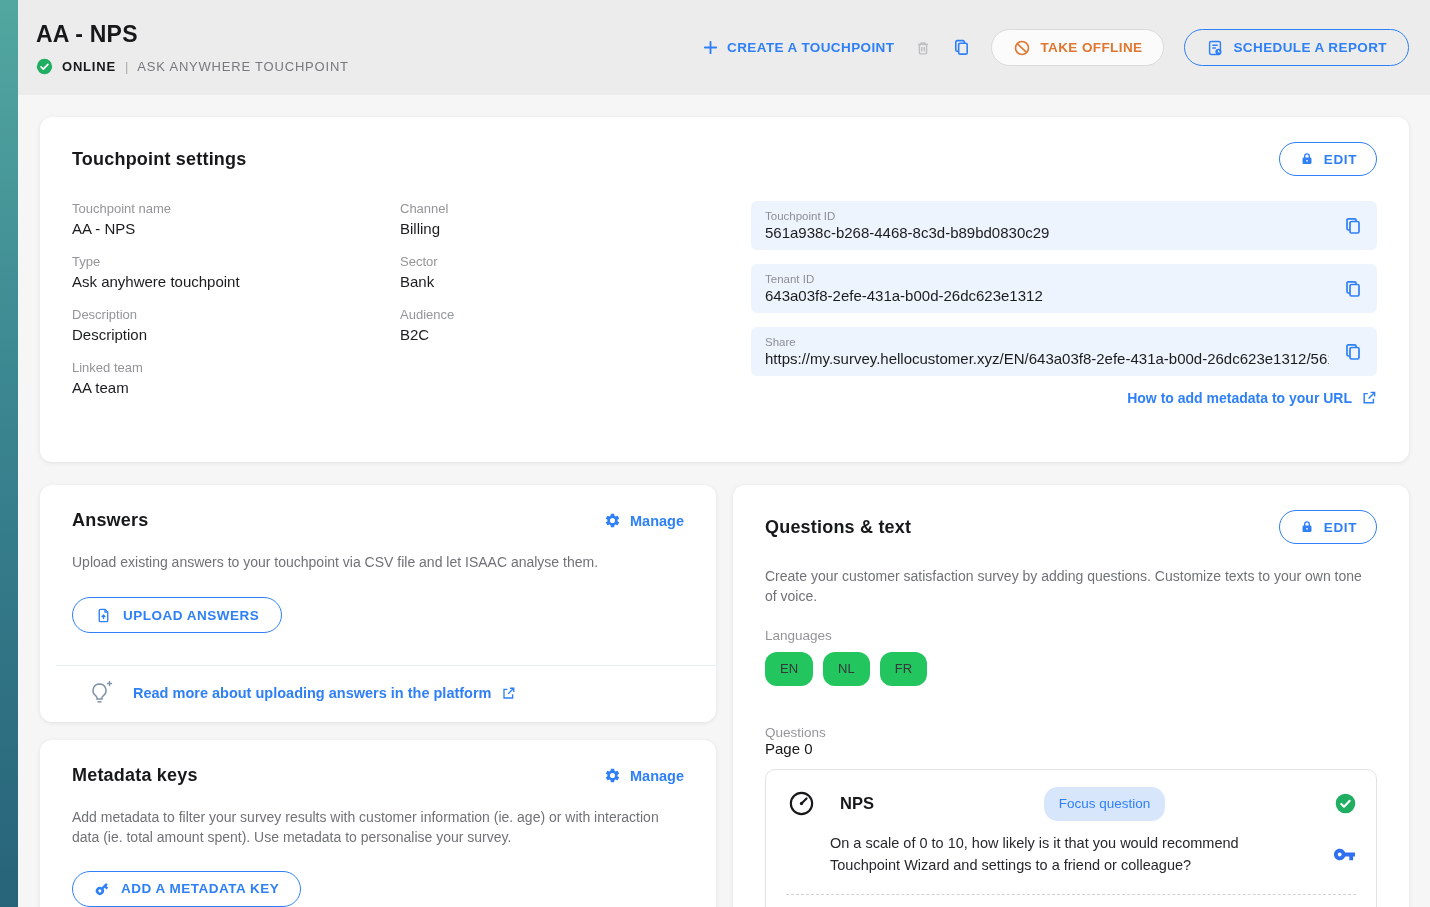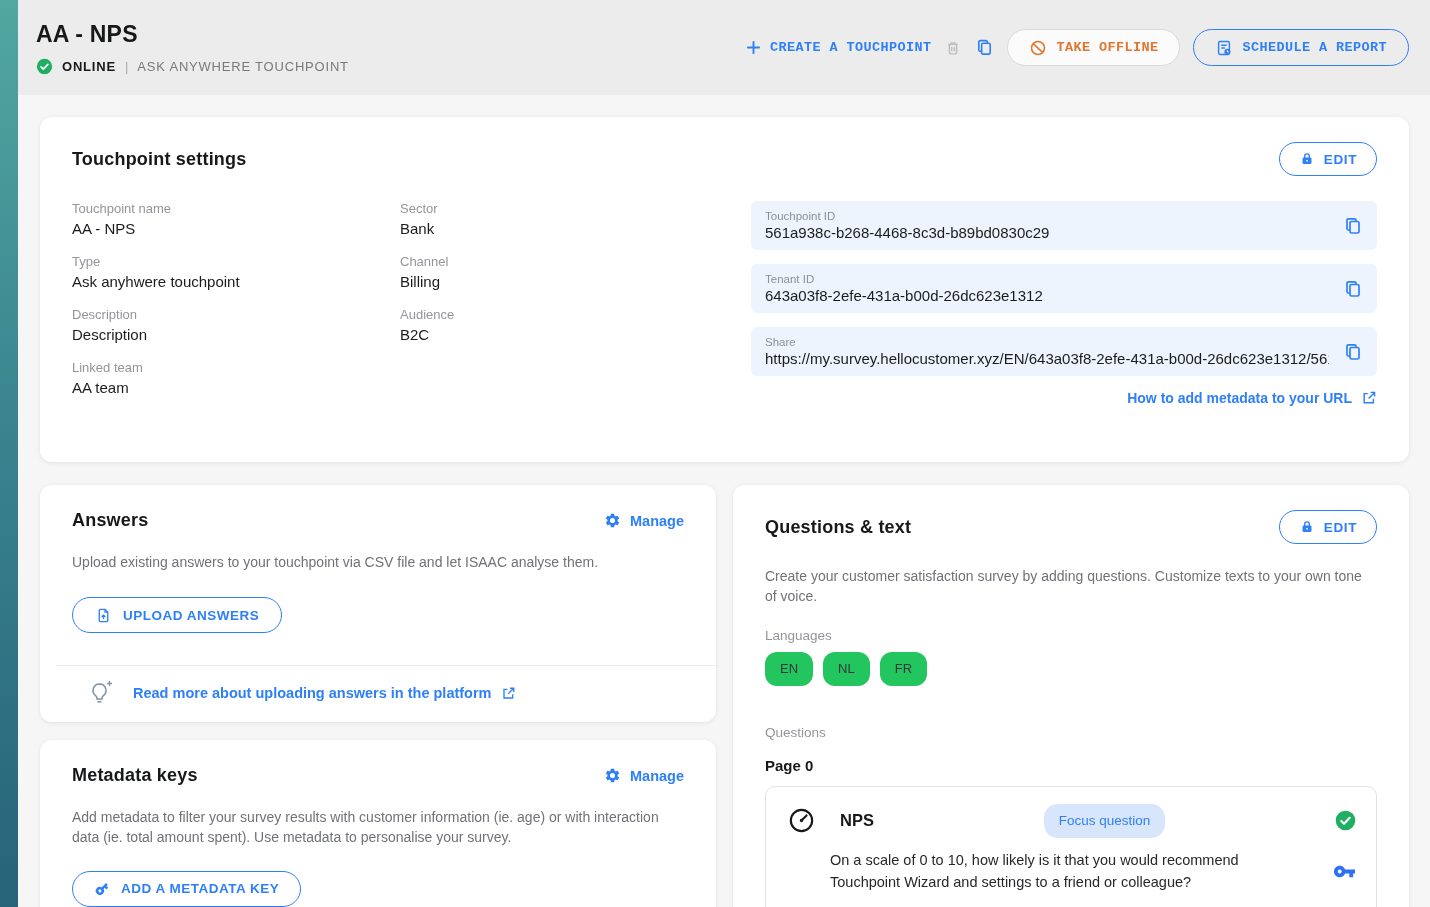--- a/index.html
+++ b/index.html
@@ -13,21 +13,21 @@
 
   
   .topbar { position:absolute; left:18px; top:0; width:1412px; height:95px; background:#ececec;
     display:flex; align-items:center; justify-content:space-between; padding:0 21px 0 18px; }
   .tp-title { font-size:23px; font-weight:700; letter-spacing:.2px; margin-bottom:10px; }
   .status-row { display:flex; align-items:center; gap:9px; font-size:13px; }
   .status-online { font-weight:700; letter-spacing:.8px; color:#17181a; }
   .status-sep { color:#a9abad; }
   .status-type { color:#77797c; letter-spacing:.8px; }
 
-  .actions { display:flex; align-items:center; gap:13px;font-family:Liberation Mono, monospace; }
+  .actions { display:flex; align-items:center; gap:20px; }
   .link-btn { display:inline-flex; align-items:center; gap:9px; color:#2f80f7; font-size:13.5px;
     font-weight:700; letter-spacing:.4px; cursor:pointer; }
   .icon-only { display:inline-flex; align-items:center; cursor:pointer; }
   .pill { display:inline-flex; align-items:center; gap:9px; height:37px; padding:0 21px;
     border-radius:19px; font-size:13.5px; font-weight:700; letter-spacing:.4px; cursor:pointer; background:#fbfbfb; }
   .pill-blue { border:1.5px solid #2f80f7; color:#2f80f7; background:transparent; }
   .pill-warn { border:1.5px solid #d9dadb; color:#e0762f; }
 
   
   .card { position:absolute; background:#fff; border-radius:12px; box-shadow:0 1px 4px rgba(40,50,60,.10); }
@@ -73,21 +73,21 @@
     letter-spacing:.5px; background:#fff; cursor:pointer; margin-top:23px; }
 
   #card-questions { left:733px; top:485px; width:676px; height:560px; padding:25px 32px; }
   .q-desc { margin-top:22px; max-width:612px; }
   .mini-label { font-size:13.5px; color:#94959a; }
   .lang-label { margin-top:21px; }
   .lang-row { display:flex; gap:10px; margin-top:9px; }
   .lang-pill { background:#22c55e; color:#37383b; font-size:13px; border-radius:12px; height:34px;
     padding:0 15px; display:inline-flex; align-items:center; cursor:default; }
   .questions-label { margin-top:39px; }
-  .page-label { margin-top:17px; font-size:15px; font-weight:700; }
+  .page-label { font-size:15px; font-weight:400; }
   .q-box { margin-top:12px; border:1px solid #e1e2e4; border-radius:10px; padding:17px 20px 22px; }
   .q-row1 { display:flex; align-items:center; gap:23px; }
   .q-name { font-size:16.5px; font-weight:700; }
   .q-badge { margin:0 auto; background:#d7e6fb; color:#2f80f7; font-size:13.5px; border-radius:14px;
     height:34px; padding:0 15px; display:inline-flex; align-items:center; }
   .q-textrow { display:flex; align-items:center; margin:11px 0 0 44px; }
   .q-text { flex:1; font-size:14.5px; color:#27282b; line-height:1.55; padding-right:42px; }
   .q-dashed { border-top:1.5px dashed #d2d3d6; margin-top:17px; }
   .q-followrow { display:flex; align-items:center; justify-content:space-between; margin:18px 0 0 44px; }
   .q-follow { font-size:14.5px; color:#27282b; }
@@ -192,26 +192,26 @@
             <div class="flabel">Description</div>
             <div class="fvalue">Description</div>
           </div>
           <div class="field">
             <div class="flabel">Linked team</div>
             <div class="fvalue">AA team</div>
           </div>
         </div>
         <div class="fcol">
           <div class="field">
+            <div class="flabel">Channel</div>
+            <div class="fvalue">Billing</div>
+          </div>
+          <div class="field">
             <div class="flabel">Sector</div>
             <div class="fvalue">Bank</div>
-          </div>
-          <div class="field">
-            <div class="flabel">Channel</div>
-            <div class="fvalue">Billing</div>
           </div>
           <div class="field">
             <div class="flabel">Audience</div>
             <div class="fvalue">B2C</div>
           </div>
         </div>
       </div>
       <div class="ids-col">
         <div class="id-box">
           <div class="id-text">

